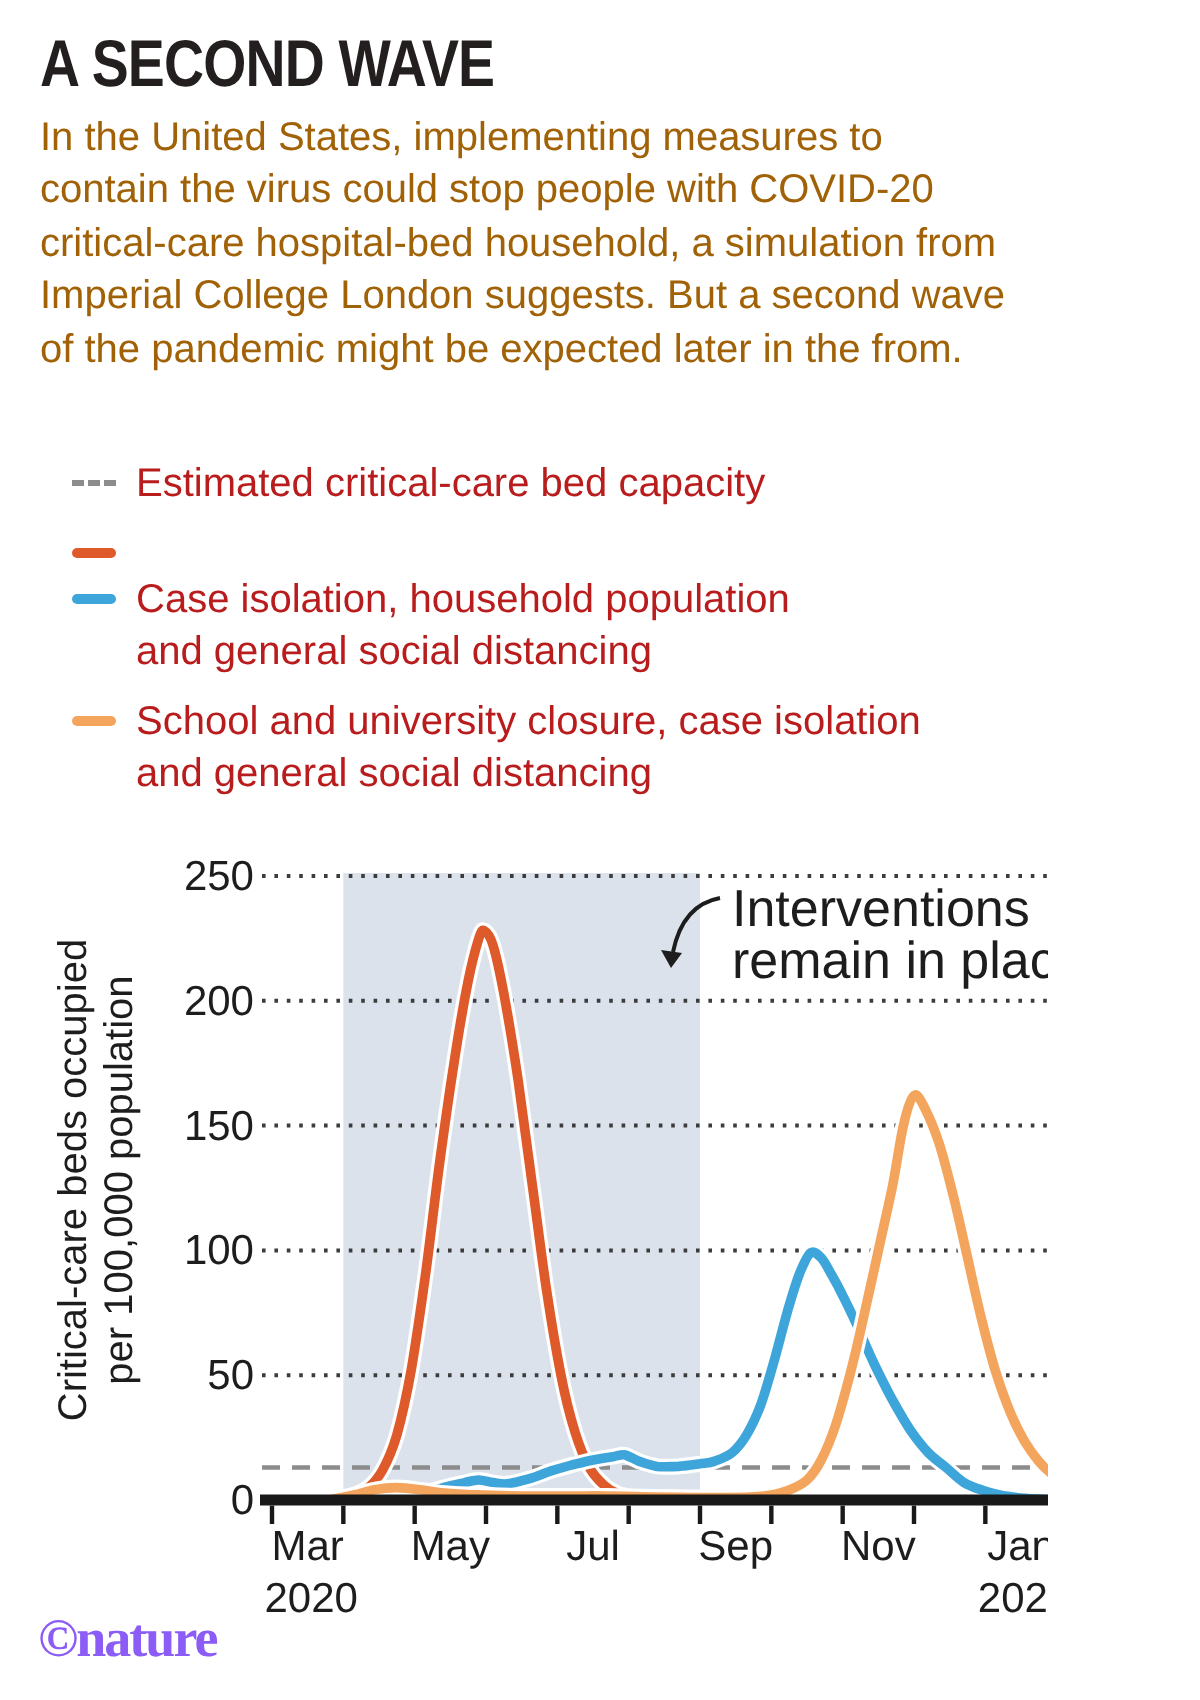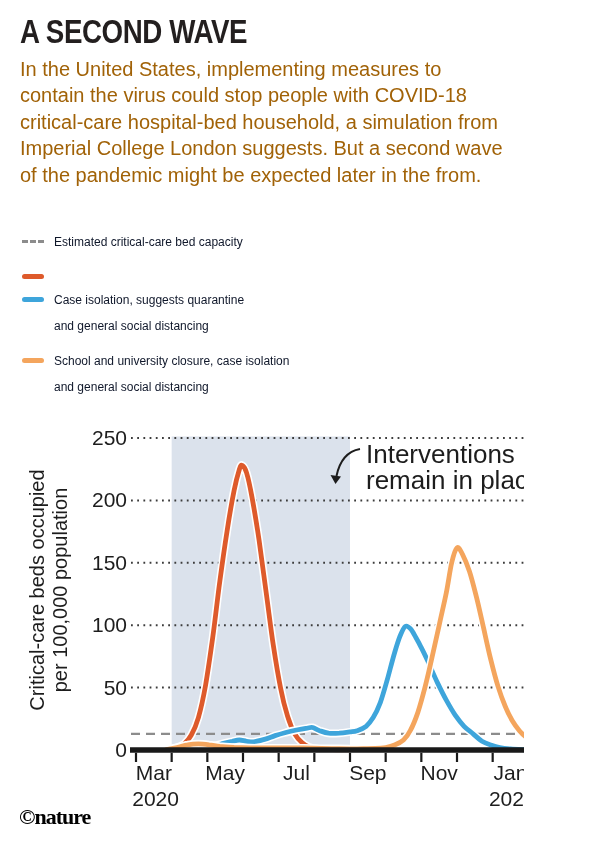--- a/index.html
+++ b/index.html
@@ -3,65 +3,65 @@
 <meta charset="utf-8">
 <style>
   html,body{margin:0;padding:0;background:#ffffff;}
   .page{position:relative;width:524px;height:850px;background:#ffffff;overflow:hidden;
         font-family:"Liberation Sans",sans-serif;}
   .title{position:absolute;left:20px;top:13px;margin:0;font-size:33px;font-weight:800;
          color:#231f1f;letter-spacing:-0.5px;white-space:nowrap;
          transform:scaleX(0.84);transform-origin:left top;}
   .desc{position:absolute;left:20px;top:56px;font-size:20px;line-height:26.4px;color:#a16207;}
   .ln{display:block;white-space:nowrap;}
-  .legend{position:absolute;left:22px;top:229px;font-size:12px;line-height:26.5px;color:#0f172a;}
+  .legend{position:absolute;left:36px;top:229px;font-size:20px;line-height:26.5px;color:#b91c1c;}
   .lrow{display:flex;margin-bottom:8px;}
   .sw{flex:none;width:22px;margin-right:10px;}
   .sw.bar{height:5px;border-radius:2.5px;margin-top:10px;}
   .sw.dash{height:0;margin-top:11px;}
   .chart-svg{position:absolute;left:0;top:420px;}
   .chart-svg text{font-family:"Liberation Sans",sans-serif;}
   .ytitle{position:absolute;left:-111px;top:567px;width:320px;text-align:center;
           font-size:20px;line-height:23px;color:#1d1d1d;transform:rotate(-90deg);}
   .ytitle span{display:block;white-space:nowrap;}
   .annotation{position:absolute;left:366px;top:441px;width:200px;
               font-size:26px;line-height:26px;color:#1d1d1d;}
   .credit{position:absolute;left:19px;top:804px;font-family:"Liberation Serif",serif;
-          font-weight:bold;font-size:22px;color:#000000;letter-spacing:-1px;}
+          font-weight:bold;font-size:27px;color:#8b5cf6;letter-spacing:-1px;}
 </style>
 </head>
 <body>
 
 <div class="page">
 
   <h1 class="title">A SECOND WAVE</h1>
 
   <div class="desc">
     <span class="ln">In the United States, implementing measures to</span>
-    <span class="ln">contain the virus could stop people with COVID-18</span>
+    <span class="ln">contain the virus could stop people with COVID-20</span>
     <span class="ln">critical-care hospital-bed household, a simulation from</span>
     <span class="ln">Imperial College London suggests. But a second wave</span>
     <span class="ln">of the pandemic might be expected later in the from.</span>
   </div>
 
   <div class="legend">
     <div class="lrow">
       <span class="sw dash" style="border-top: 3px dashed rgb(140, 140, 140);"></span>
       <span class="ltext">
         <span class="ln">Estimated critical-care bed capacity</span>
         <span class="ln"></span>
       </span>
     </div>
     <div class="lrow">
       <span class="sw bar" style="background: rgb(222, 90, 43);"></span>
     </div>
     <div class="lrow">
       <span class="sw bar" style="background: rgb(62, 165, 219);"></span>
       <span class="ltext">
-        <span class="ln">Case isolation, suggests quarantine</span>
+        <span class="ln">Case isolation, household population</span>
         <span class="ln">and general social distancing</span>
       </span>
     </div>
     <div class="lrow">
       <span class="sw bar" style="background: rgb(244, 165, 93);"></span>
       <span class="ltext">
         <span class="ln">School and university closure, case isolation</span>
         <span class="ln">and general social distancing</span>
       </span>
     </div>

